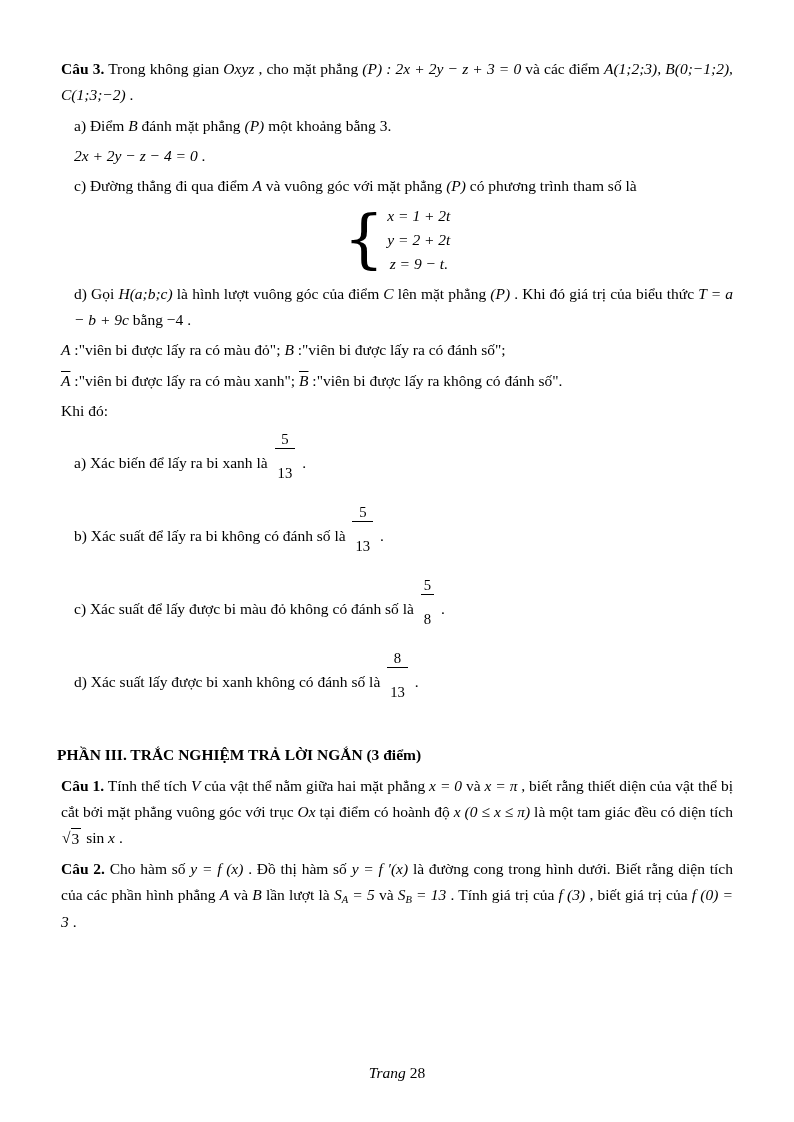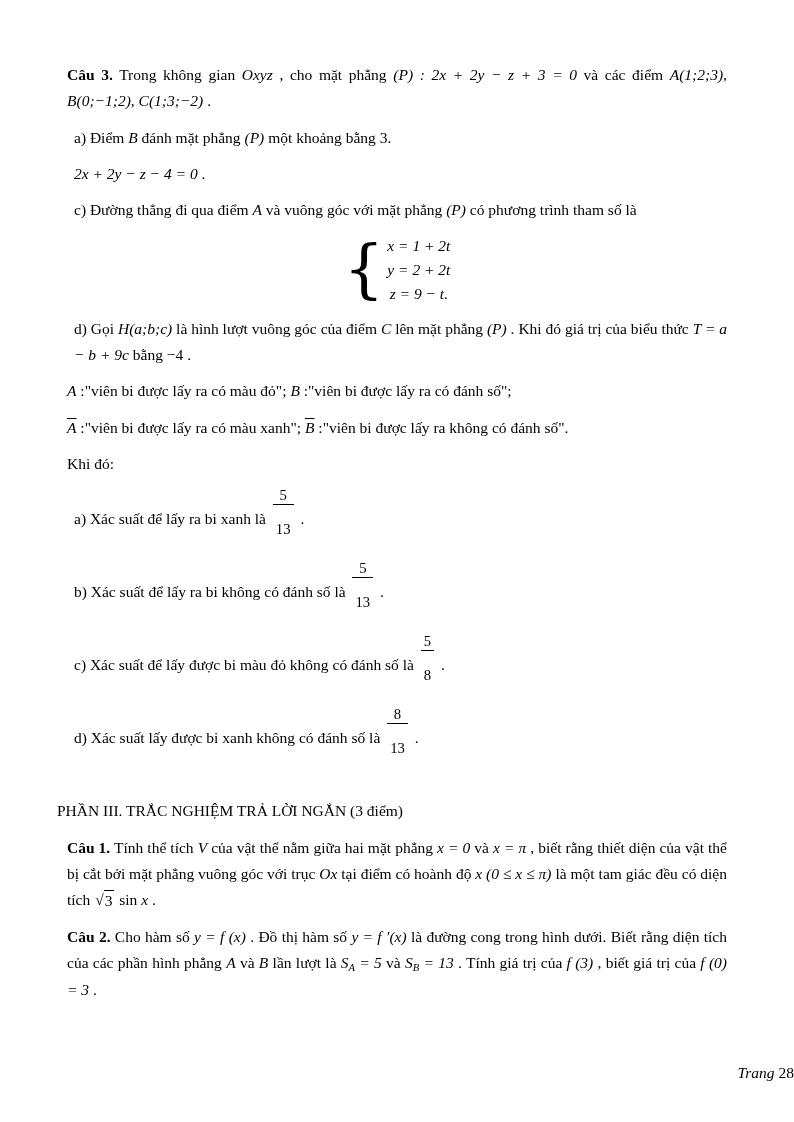--- a/index.html
+++ b/index.html
@@ -5,21 +5,21 @@
   html,body{margin:0;padding:0}
   body{
     width:794px;height:1122px;background:#ffffff;color:#000;
     font-family:"Liberation Serif","DejaVu Serif",serif;
     font-size:15.5px;position:relative;overflow:hidden;
   }
   .page{
     position:absolute;top:0;left:0;width:794px;height:1122px;
     padding:52px 57px 0 57px;box-sizing:border-box;
   }
-  .para{margin:10px;text-align:justify;line-height:1.7}
+  .para{margin:4px;text-align:justify;line-height:1.7}
   .item{margin-left:17px}
   .force-just{text-align-last:justify}
   .frac-line{margin:7px 0 7px 17px}
   .rs-b{font-weight:bold}
   .rs-i{font-style:italic}
   .rs-io{font-style:italic;text-decoration:overline}
   .rs-sub{font-style:italic;font-size:0.68em;vertical-align:-0.28em}
   .frac{
     display:inline-flex;flex-direction:column;align-items:center;
     vertical-align:middle;line-height:1.12;margin:0 3px;font-size:0.95em;
@@ -29,24 +29,24 @@
   .sqrt{display:inline-flex;align-items:flex-start;margin:0 1px}
   .sqrt .rad{line-height:1.25}
   .sqrt .radicand{border-top:1.2px solid #000;line-height:1.25;padding:0 2px 0 1px}
   .eq-system{display:flex;justify-content:center;align-items:center;margin:3px 0 5px 0}
   .eq-system .brace{
     font-size:64px;font-weight:400;line-height:0.95;margin-right:3px;
     font-family:"DejaVu Serif","Liberation Serif",serif;
   }
   .sys-line{font-style:italic;line-height:1.55;text-align:center}
   .part-header{
-    font-size:15.5px;font-weight:normal;margin:26px 0 3px 0;line-height:1.7;
+    font-size:15.5px;font-weight:bold;margin:26px 0 3px 0;line-height:1.7;
   }
   .footer{
-    position:absolute;bottom:38px;left:0;width:794px;text-align:right;line-height:1.4;
+    position:absolute;bottom:38px;left:0;width:794px;text-align:center;line-height:1.4;
   }
 </style>
 </head>
 <body>
 
 <div class="page">
 
   <section>
     <p class="para"><span class="rs-b">Câu 3.</span><span> Trong không gian </span><span class="rs-i">Oxyz</span><span> , cho mặt phẳng </span><span class="rs-i">(P) : 2x + 2y − z + 3 = 0</span><span> và các điểm </span><span class="rs-i">A(1;2;3), B(0;−1;2), C(1;3;−2)</span><span> .</span></p>
     <p class="para item"><span>a) Điểm </span><span class="rs-i">B</span><span> đánh mặt phẳng </span><span class="rs-i">(P)</span><span> một khoảng bằng 3.</span></p>
@@ -62,21 +62,21 @@
       </div>
     </div>
 
     <p class="para item"><span>d) Gọi </span><span class="rs-i">H(a;b;c)</span><span> là hình lượt vuông góc của điểm </span><span class="rs-i">C</span><span> lên mặt phẳng </span><span class="rs-i">(P)</span><span> . Khi đó giá trị của biểu thức </span><span class="rs-i">T = a − b + 9c</span><span> bằng −4 .</span></p>
   </section>
 
   <section>
     <p class="para"><span class="rs-i">A</span><span> :"viên bi được lấy ra có màu đỏ"; </span><span class="rs-i">B</span><span> :"viên bi được lấy ra có đánh số";</span></p>
     <p class="para"><span class="rs-io">A</span><span> :"viên bi được lấy ra có màu xanh"; </span><span class="rs-io">B</span><span> :"viên bi được lấy ra không có đánh số".</span></p>
     <p class="para"><span>Khi đó:</span></p>
-    <p class="para frac-line"><span>a) Xác suất để lấy ra bi xanh là </span><span class="frac">
+    <p class="para frac-line"><span>a) Xác biến để lấy ra bi xanh là </span><span class="frac">
           <span class="num">5</span>
           <span class="den">13</span>
         </span><span> .</span></p>
     <p class="para frac-line"><span>b) Xác suất để lấy ra bi không có đánh số là </span><span class="frac">
           <span class="num">5</span>
           <span class="den">13</span>
         </span><span> .</span></p>
     <p class="para frac-line"><span>c) Xác suất để lấy được bi màu đỏ không có đánh số là </span><span class="frac">
           <span class="num">5</span>
           <span class="den">8</span>

